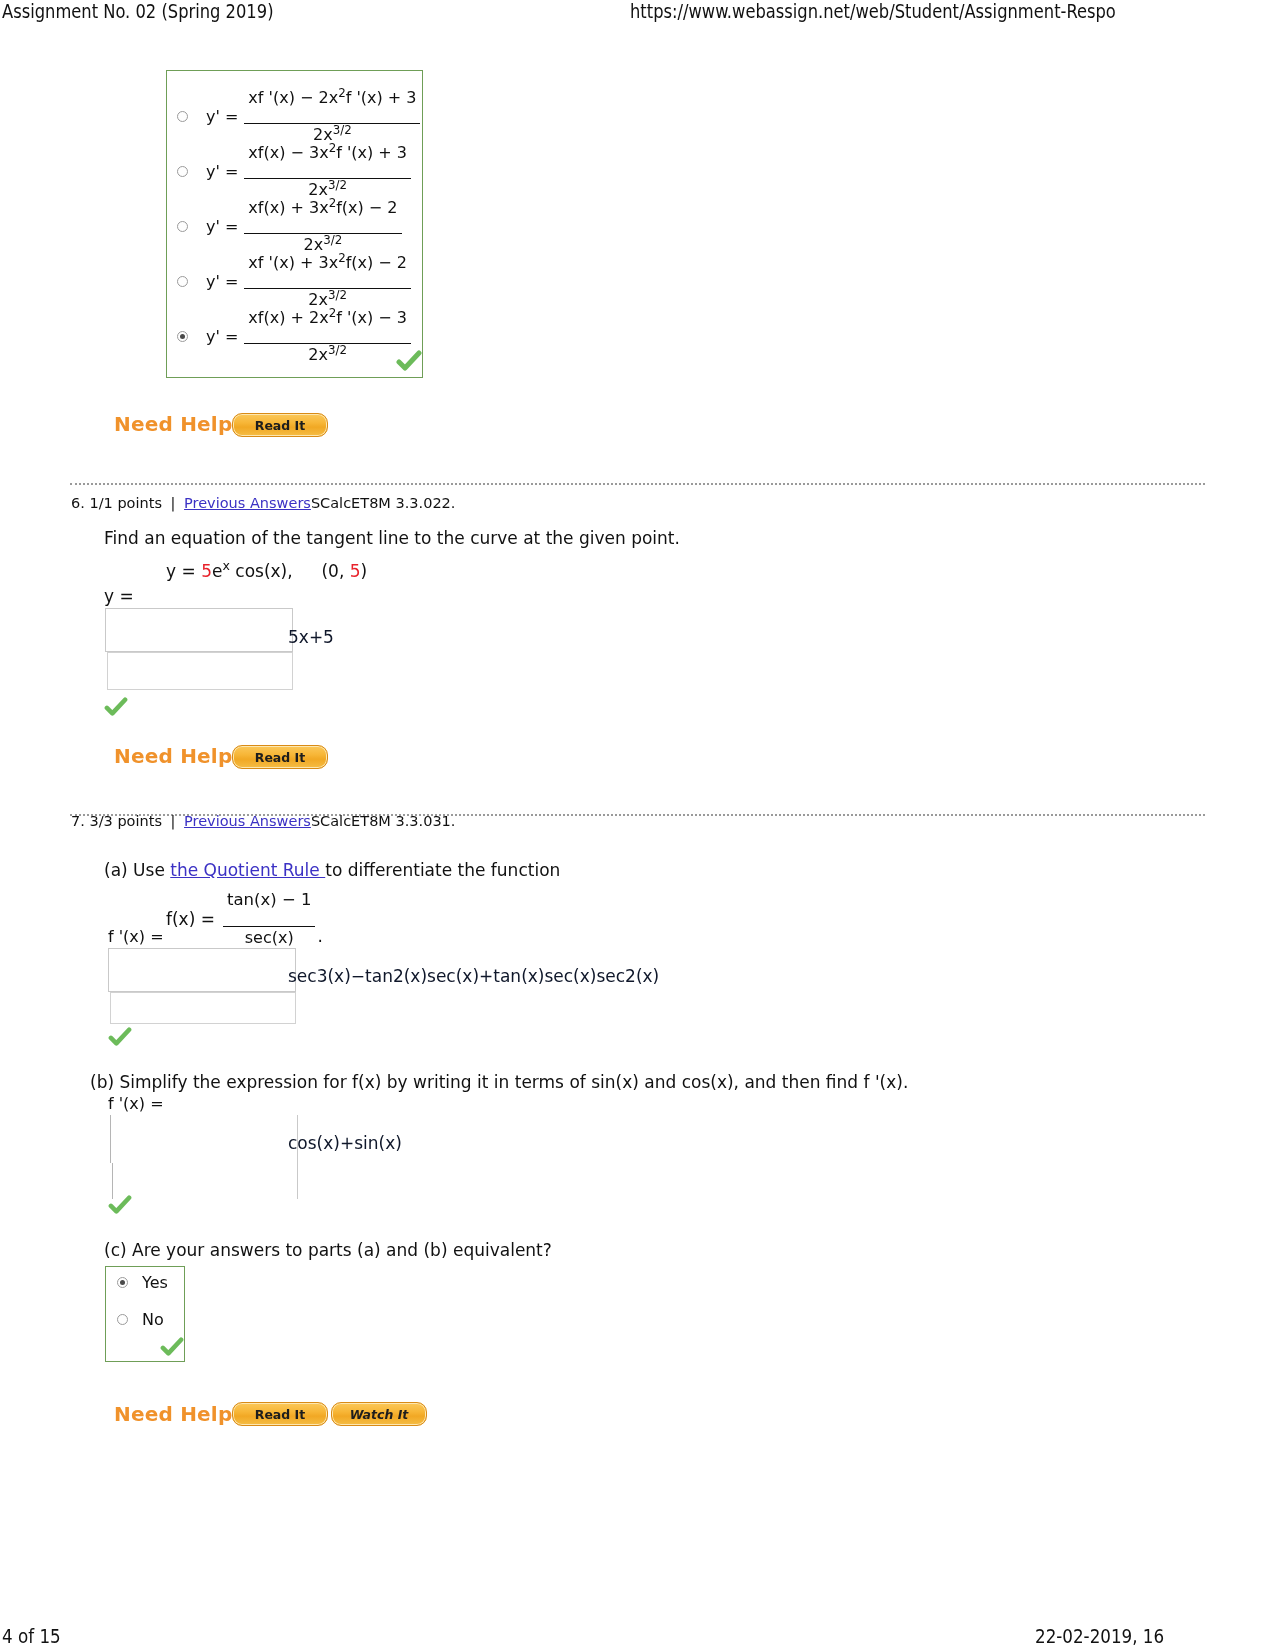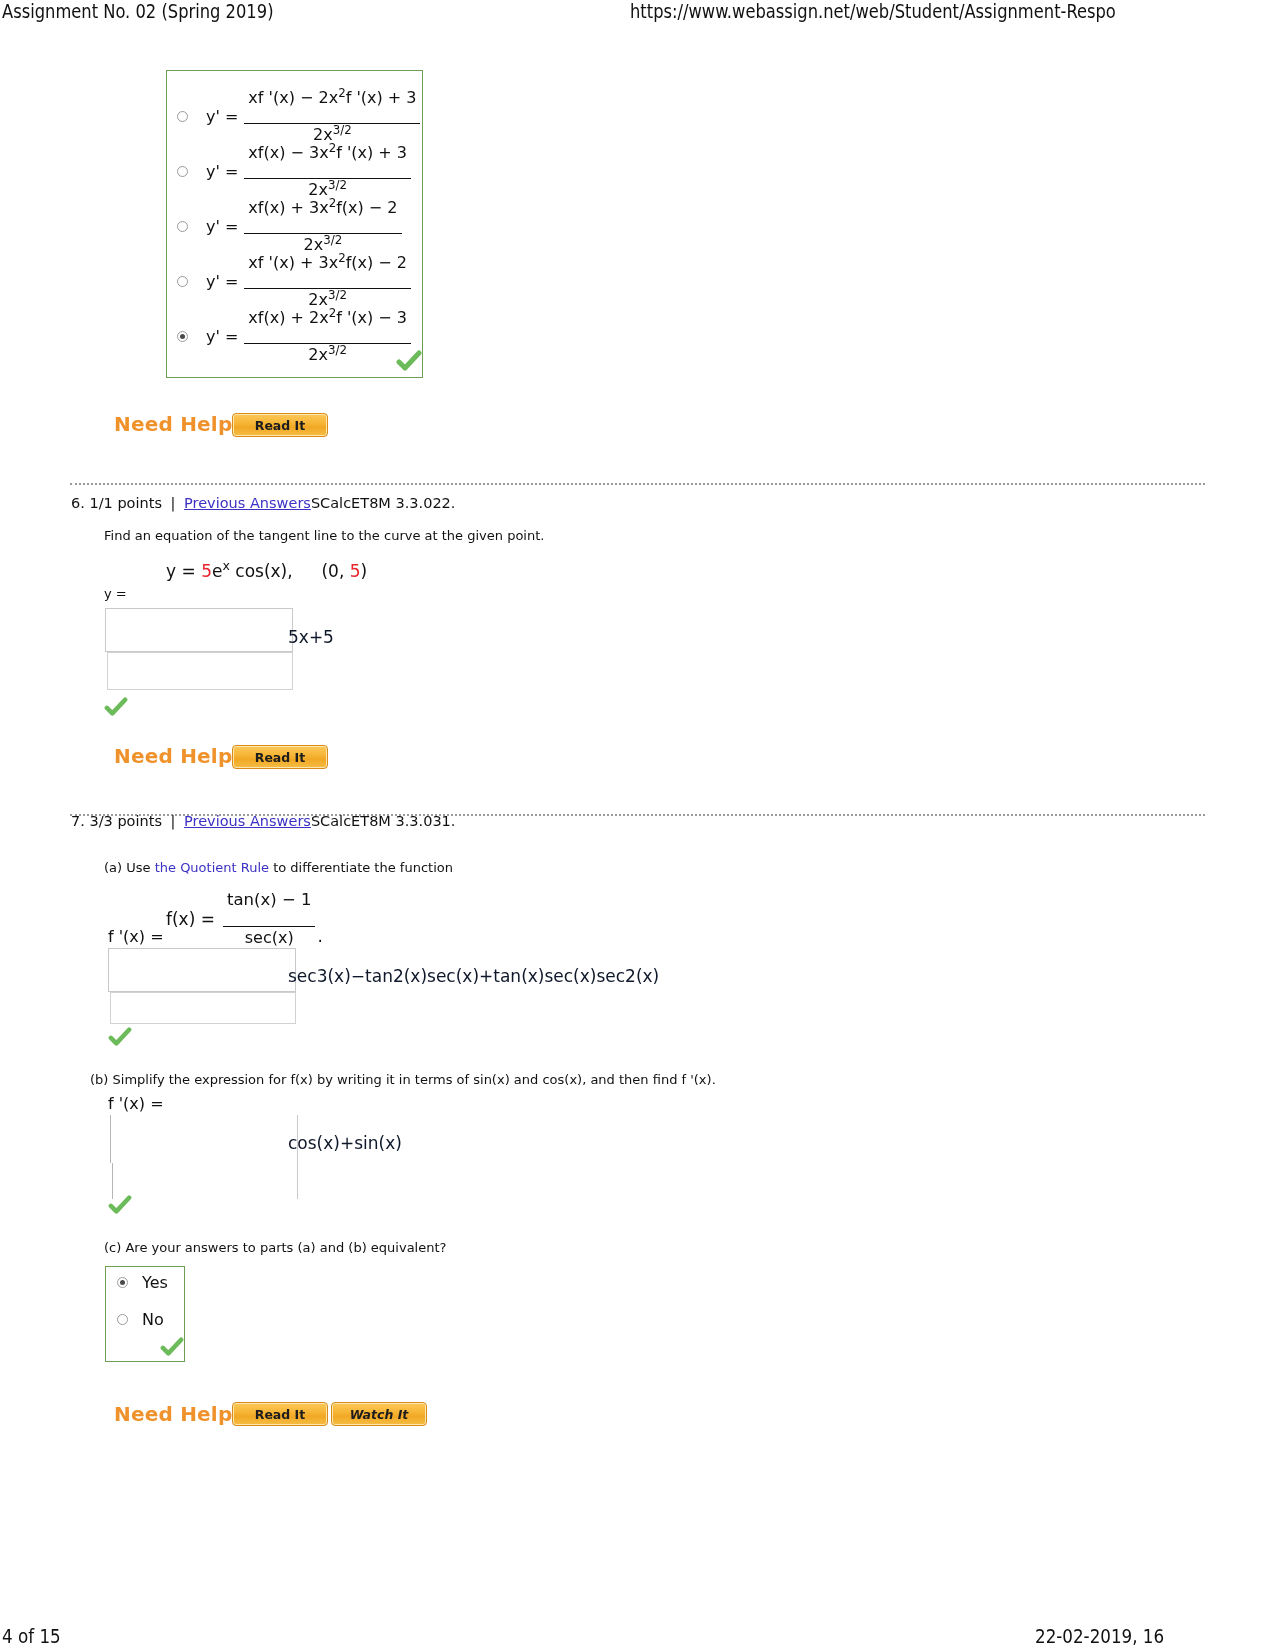--- a/index.html
+++ b/index.html
@@ -87,26 +87,27 @@
   }
   .q-head .qnum { }
   .q-head .pipe { padding: 0 4px; }
   .prev-ans {
     color: #3b31c4;
     text-decoration: underline;
   }
 
   .q-text {
     position: absolute;
-    font-size: 13px;
+    font-size: 17px;
     color: #111;
     white-space: nowrap;
   }
   .q-text .lnk {
     color: #3b31c4;
+    text-decoration: underline;
   }
   .red { color: #e8212a; }
 
   
   .choice-box {
     position: absolute;
     border: 1.5px solid #6f9e57;
     background: #fff;
     box-sizing: border-box;
   }
@@ -203,21 +204,21 @@
     color: #f0922b;
     letter-spacing: 0.2px;
     white-space: nowrap;
   }
   .help-btn {
     position: absolute;
     width: 96px;
     height: 24px;
     box-sizing: border-box;
     border: 1px solid #d98b16;
-    border-radius: 4px;
+    border-radius: 10px;
     background: linear-gradient(180deg, #fbc85a 0%, #f7b637 40%, #f1a824 60%, #f5bd45 100%);
     box-shadow: inset 0 0 0 1px #fde7b0;
     display: flex;
     align-items: center;
     justify-content: center;
     font-size: 12.5px;
     font-weight: bold;
     color: #1d1d1d;
   }
 </style>

